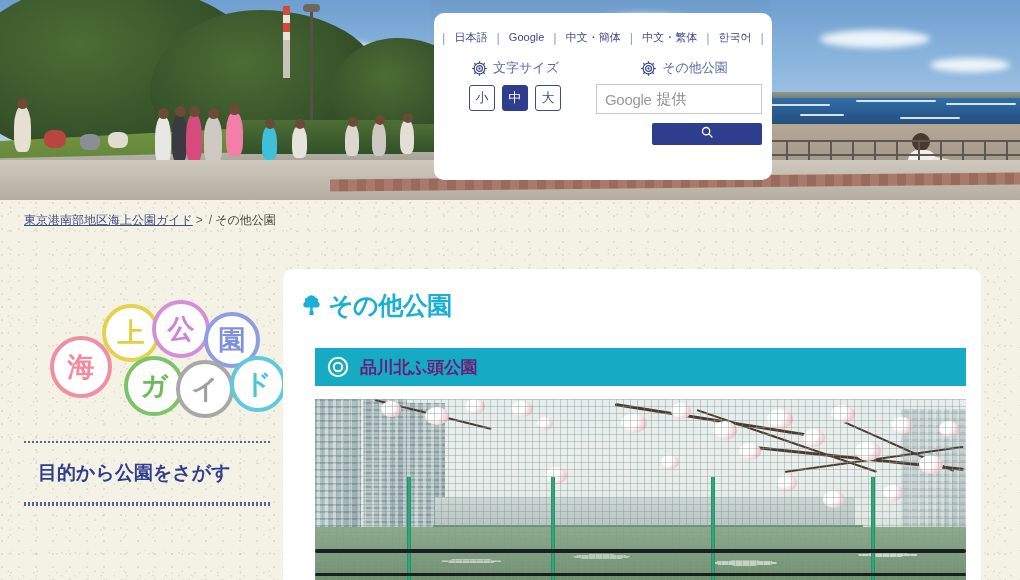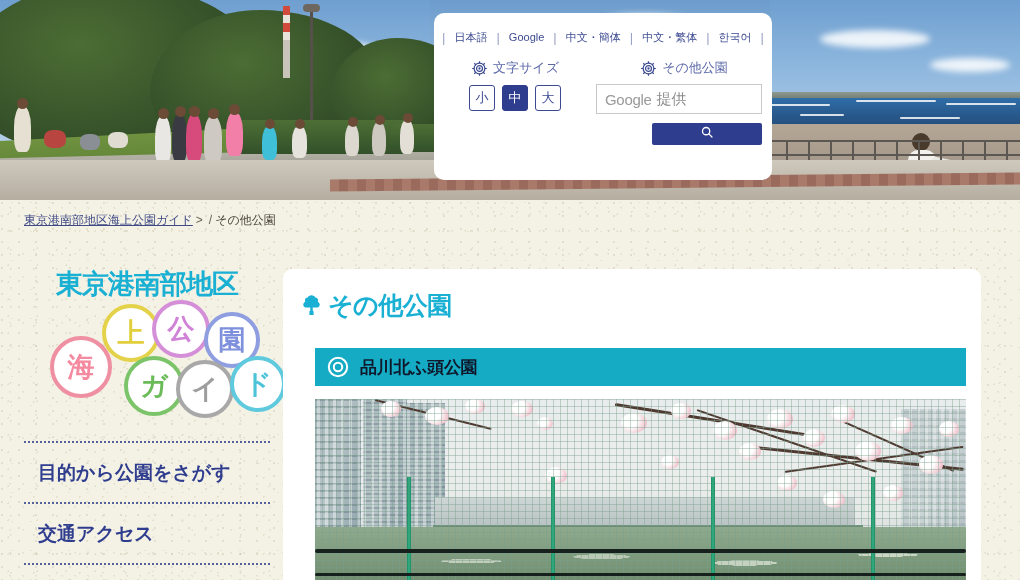--- a/index.html
+++ b/index.html
@@ -366,21 +366,21 @@
   .park-header {
     margin: 26px 15px 0 32px;
     height: 38px;
     background: #15abc4;
     display: flex;
     align-items: center;
     gap: 11px;
     padding-left: 12px;
   }
   .park-header-title {
-    color: #0f172a;
+    color: #701a75;
     font-size: 17px;
     font-weight: bold;
     letter-spacing: -.3px;
     white-space: nowrap;
   }
   .ring-icon { width: 22px; height: 22px; flex: 0 0 auto; }
 
   
   .park-photo {
     margin: 13px 15px 0 32px;
@@ -616,36 +616,34 @@
   </div>
 </div>
 
 <div class="breadcrumb">
   <a>東京港南部地区海上公園ガイド</a><span class="bc-sep">&gt;</span><span class="bc-sep">/</span><span>その他公園</span>
 </div>
 
 <div class="sidebar">
 
   <div class="site-logo">
-    <div class="logo-title">東京港南部地区</div>
 
     <div class="bubble" style="left:26px;top:76px;width:62px;height:62px;border:4px solid #ef8fa2;color:#f4899f;">海</div>
     <div class="bubble" style="left:78px;top:44px;width:58px;height:58px;border:4px solid #e3d24a;color:#e2cf3e;">上</div>
     <div class="bubble" style="left:128px;top:40px;width:58px;height:58px;border:4px solid #d48fd8;color:#d083d6;">公</div>
     <div class="bubble" style="left:180px;top:52px;width:56px;height:56px;border:4px solid #8f9ee0;color:#7f90dd;">園</div>
     <div class="bubble" style="left:100px;top:96px;width:60px;height:60px;border:4px solid #7cc46a;color:#6cbb59;">ガ</div>
     <div class="bubble" style="left:152px;top:100px;width:58px;height:58px;border:4px solid #a8a8a8;color:#9e9e9e;">イ</div>
     <div class="bubble" style="left:206px;top:96px;width:56px;height:56px;border:4px solid #5fc9de;color:#4dc3da;">ド</div>
   </div>
 
   <div class="nav-list">
     <div class="nav-sep"></div>
     <a class="nav-item">目的から公園をさがす</a>
     <div class="nav-sep"></div>
-    <a class="nav-item">交通アクセス</a>
     <div class="nav-sep"></div>
   </div>
 </div>
 
 <div class="content">
 
   <div class="page-title">
     <span class="tree-icon">
       <svg viewBox="0 0 24 26" width="21" height="23">
         <path fill="#19b0d4" d="M12 1.2c-2.1 0-3.6 1.1-4.3 2.6C5.9 3.9 4.4 5.2 4.4 7.1c0 .6.2 1.2.5 1.7C3.5 9.4 2.6 10.6 2.6 12c0 1.9 1.6 3.4 3.6 3.4h4.4v3.4c-.6.2-1 .7-1 1.4v3.6h4.8v-3.6c0-.7-.4-1.2-1-1.4v-3.4h4.4c2 0 3.6-1.5 3.6-3.4 0-1.4-.9-2.6-2.3-3.2.3-.5.5-1.1.5-1.7 0-1.9-1.5-3.2-3.3-3.3C15.6 2.3 14.1 1.2 12 1.2z"></path>

